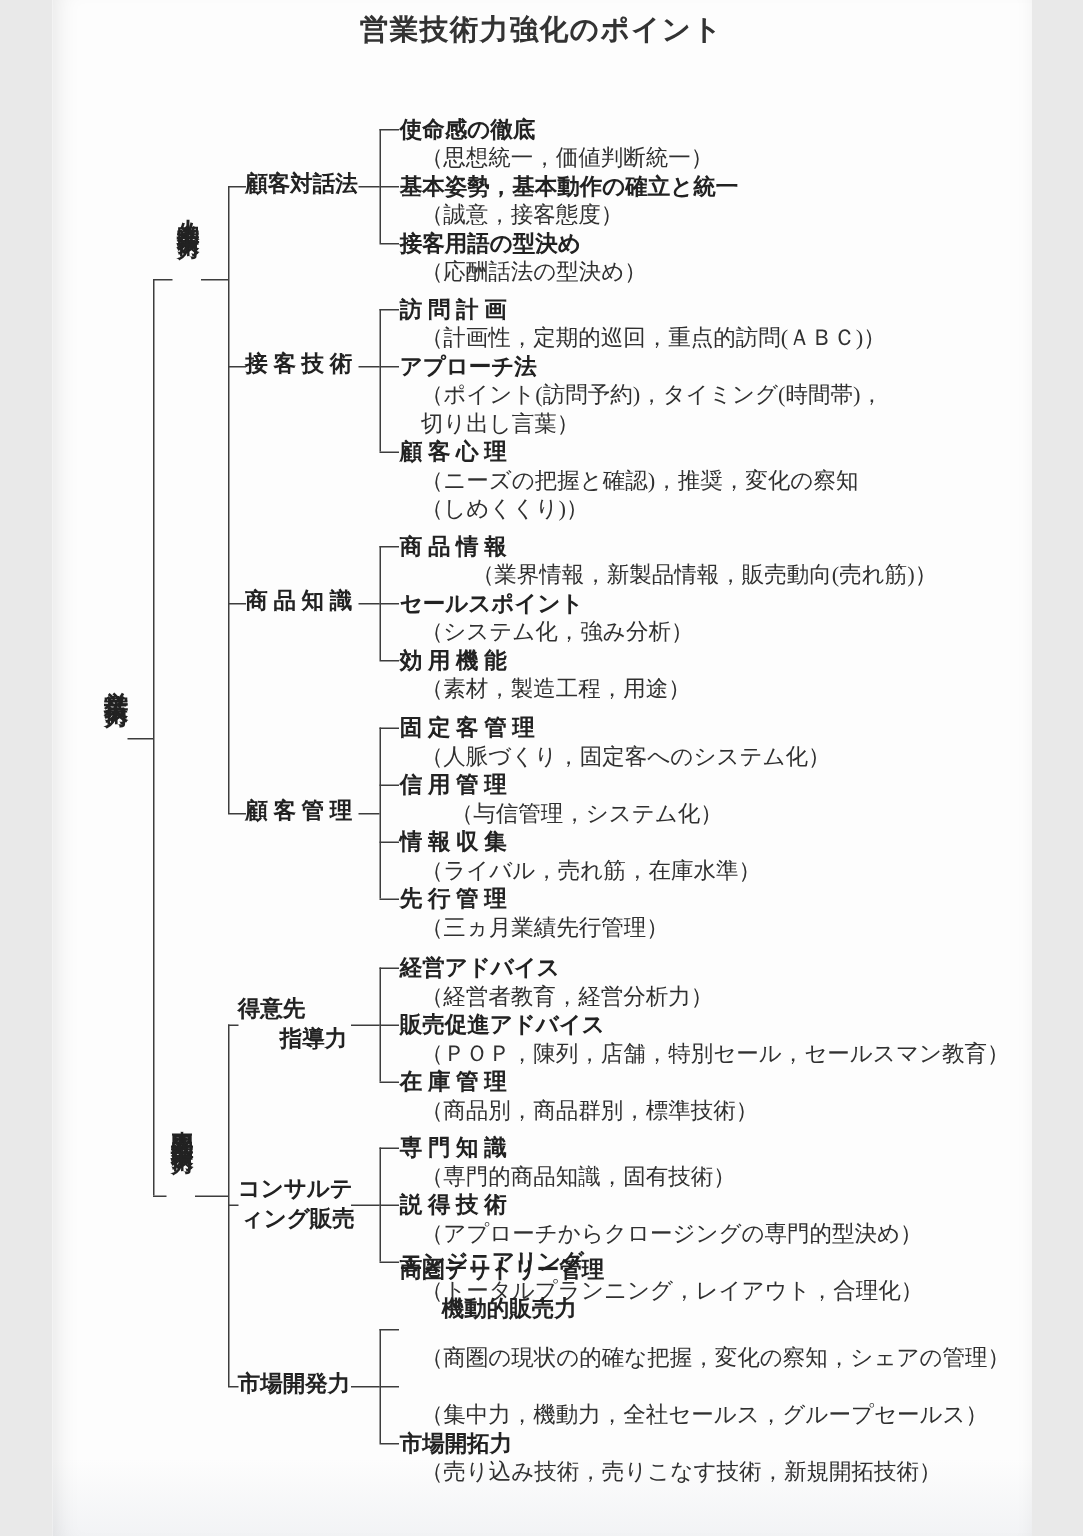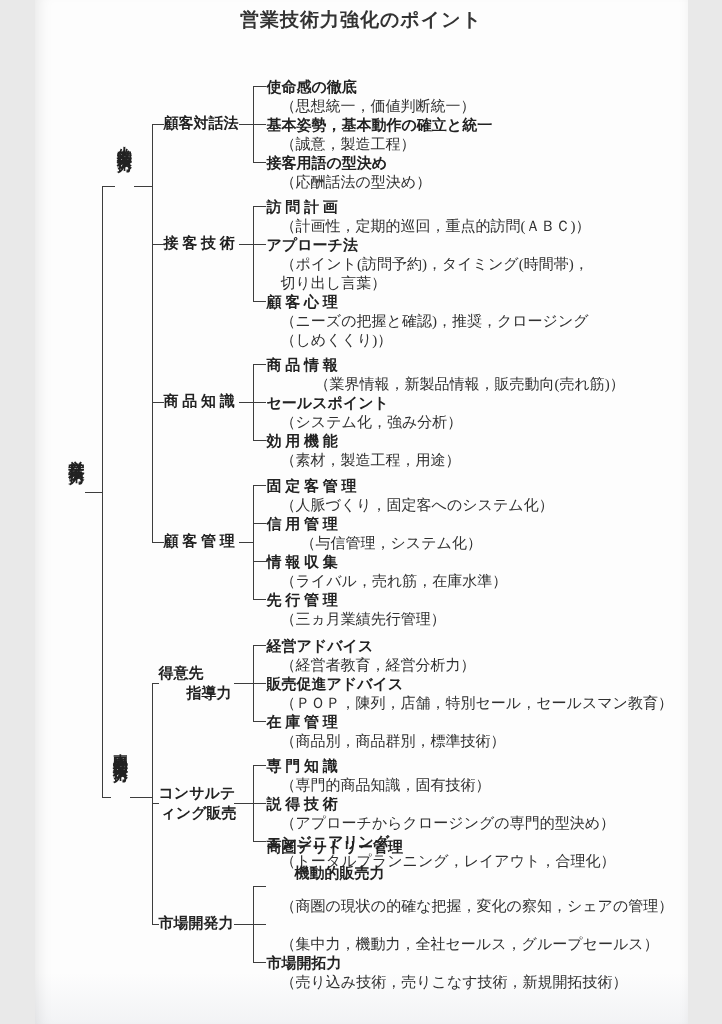--- a/index.html
+++ b/index.html
@@ -56,38 +56,38 @@
       <div class="line" style="left: 67px; top: 186px; width: 13px; height: 1px;"></div>
       <div class="line" style="left: 99px; top: 186px; width: 18px; height: 1px;"></div>
       <div class="line" style="left: 117px; top: 124px; width: 1px; height: 418px;"></div>
       <div class="blabel" style="left: 129px; top: 114px;">顧客対話法</div>
       <div class="line" style="left: 117px; top: 124px; width: 12px; height: 1px;"></div>
       <div class="line" style="left: 204px; top: 124px; width: 14px; height: 1px;"></div>
       <div class="leaf-title" style="left: 232px; top: 78px;">使命感の徹底</div>
       <div class="leaf-detail" style="left: 246px; top: 97px;">（思想統一，価値判断統一）</div>
       <div class="line" style="left: 218px; top: 86px; width: 13px; height: 1px;"></div>
       <div class="leaf-title" style="left: 232px; top: 116px;">基本姿勢，基本動作の確立と統一</div>
-      <div class="leaf-detail" style="left: 246px; top: 135px;">（誠意，製造工程）</div>
+      <div class="leaf-detail" style="left: 246px; top: 135px;">（誠意，接客態度）</div>
       <div class="line" style="left: 218px; top: 124px; width: 13px; height: 1px;"></div>
       <div class="leaf-title" style="left: 232px; top: 154px;">接客用語の型決め</div>
       <div class="leaf-detail" style="left: 246px; top: 173px;">（応酬話法の型決め）</div>
       <div class="line" style="left: 218px; top: 162px; width: 13px; height: 1px;"></div>
       <div class="line" style="left: 218px; top: 86px; width: 1px; height: 76px;"></div>
       <div class="blabel" style="left: 129px; top: 234px;">接 客 技 術</div>
       <div class="line" style="left: 117px; top: 244px; width: 12px; height: 1px;"></div>
       <div class="line" style="left: 204px; top: 244px; width: 14px; height: 1px;"></div>
       <div class="leaf-title" style="left: 232px; top: 198px;">訪 問 計 画</div>
       <div class="leaf-detail" style="left: 246px; top: 217px;">（計画性，定期的巡回，重点的訪問(ＡＢＣ)）</div>
       <div class="line" style="left: 218px; top: 206px; width: 13px; height: 1px;"></div>
       <div class="leaf-title" style="left: 232px; top: 236px;">アプローチ法</div>
       <div class="leaf-detail" style="left: 246px; top: 255px;">（ポイント(訪問予約)，タイミング(時間帯)，</div>
       <div class="leaf-detail" style="left: 246px; top: 274px;">切り出し言葉）</div>
       <div class="line" style="left: 218px; top: 244px; width: 13px; height: 1px;"></div>
       <div class="leaf-title" style="left: 232px; top: 293px;">顧 客 心 理</div>
-      <div class="leaf-detail" style="left: 246px; top: 312px;">（ニーズの把握と確認)，推奨，クロージング</div>
+      <div class="leaf-detail" style="left: 246px; top: 312px;">（ニーズの把握と確認)，推奨，変化の察知</div>
       <div class="leaf-detail" style="left: 246px; top: 331px;">（しめくくり)）</div>
       <div class="line" style="left: 218px; top: 301px; width: 13px; height: 1px;"></div>
       <div class="line" style="left: 218px; top: 206px; width: 1px; height: 95px;"></div>
       <div class="blabel" style="left: 129px; top: 392px;">商 品 知 識</div>
       <div class="line" style="left: 117px; top: 402px; width: 12px; height: 1px;"></div>
       <div class="line" style="left: 204px; top: 402px; width: 14px; height: 1px;"></div>
       <div class="leaf-title" style="left: 232px; top: 356px;">商 品 情 報</div>
       <div class="leaf-detail" style="left: 246px; top: 375px; margin-left: 34px;">（業界情報，新製品情報，販売動向(売れ筋)）</div>
       <div class="line" style="left: 218px; top: 364px; width: 13px; height: 1px;"></div>
       <div class="leaf-title" style="left: 232px; top: 394px;">セールスポイント</div>

